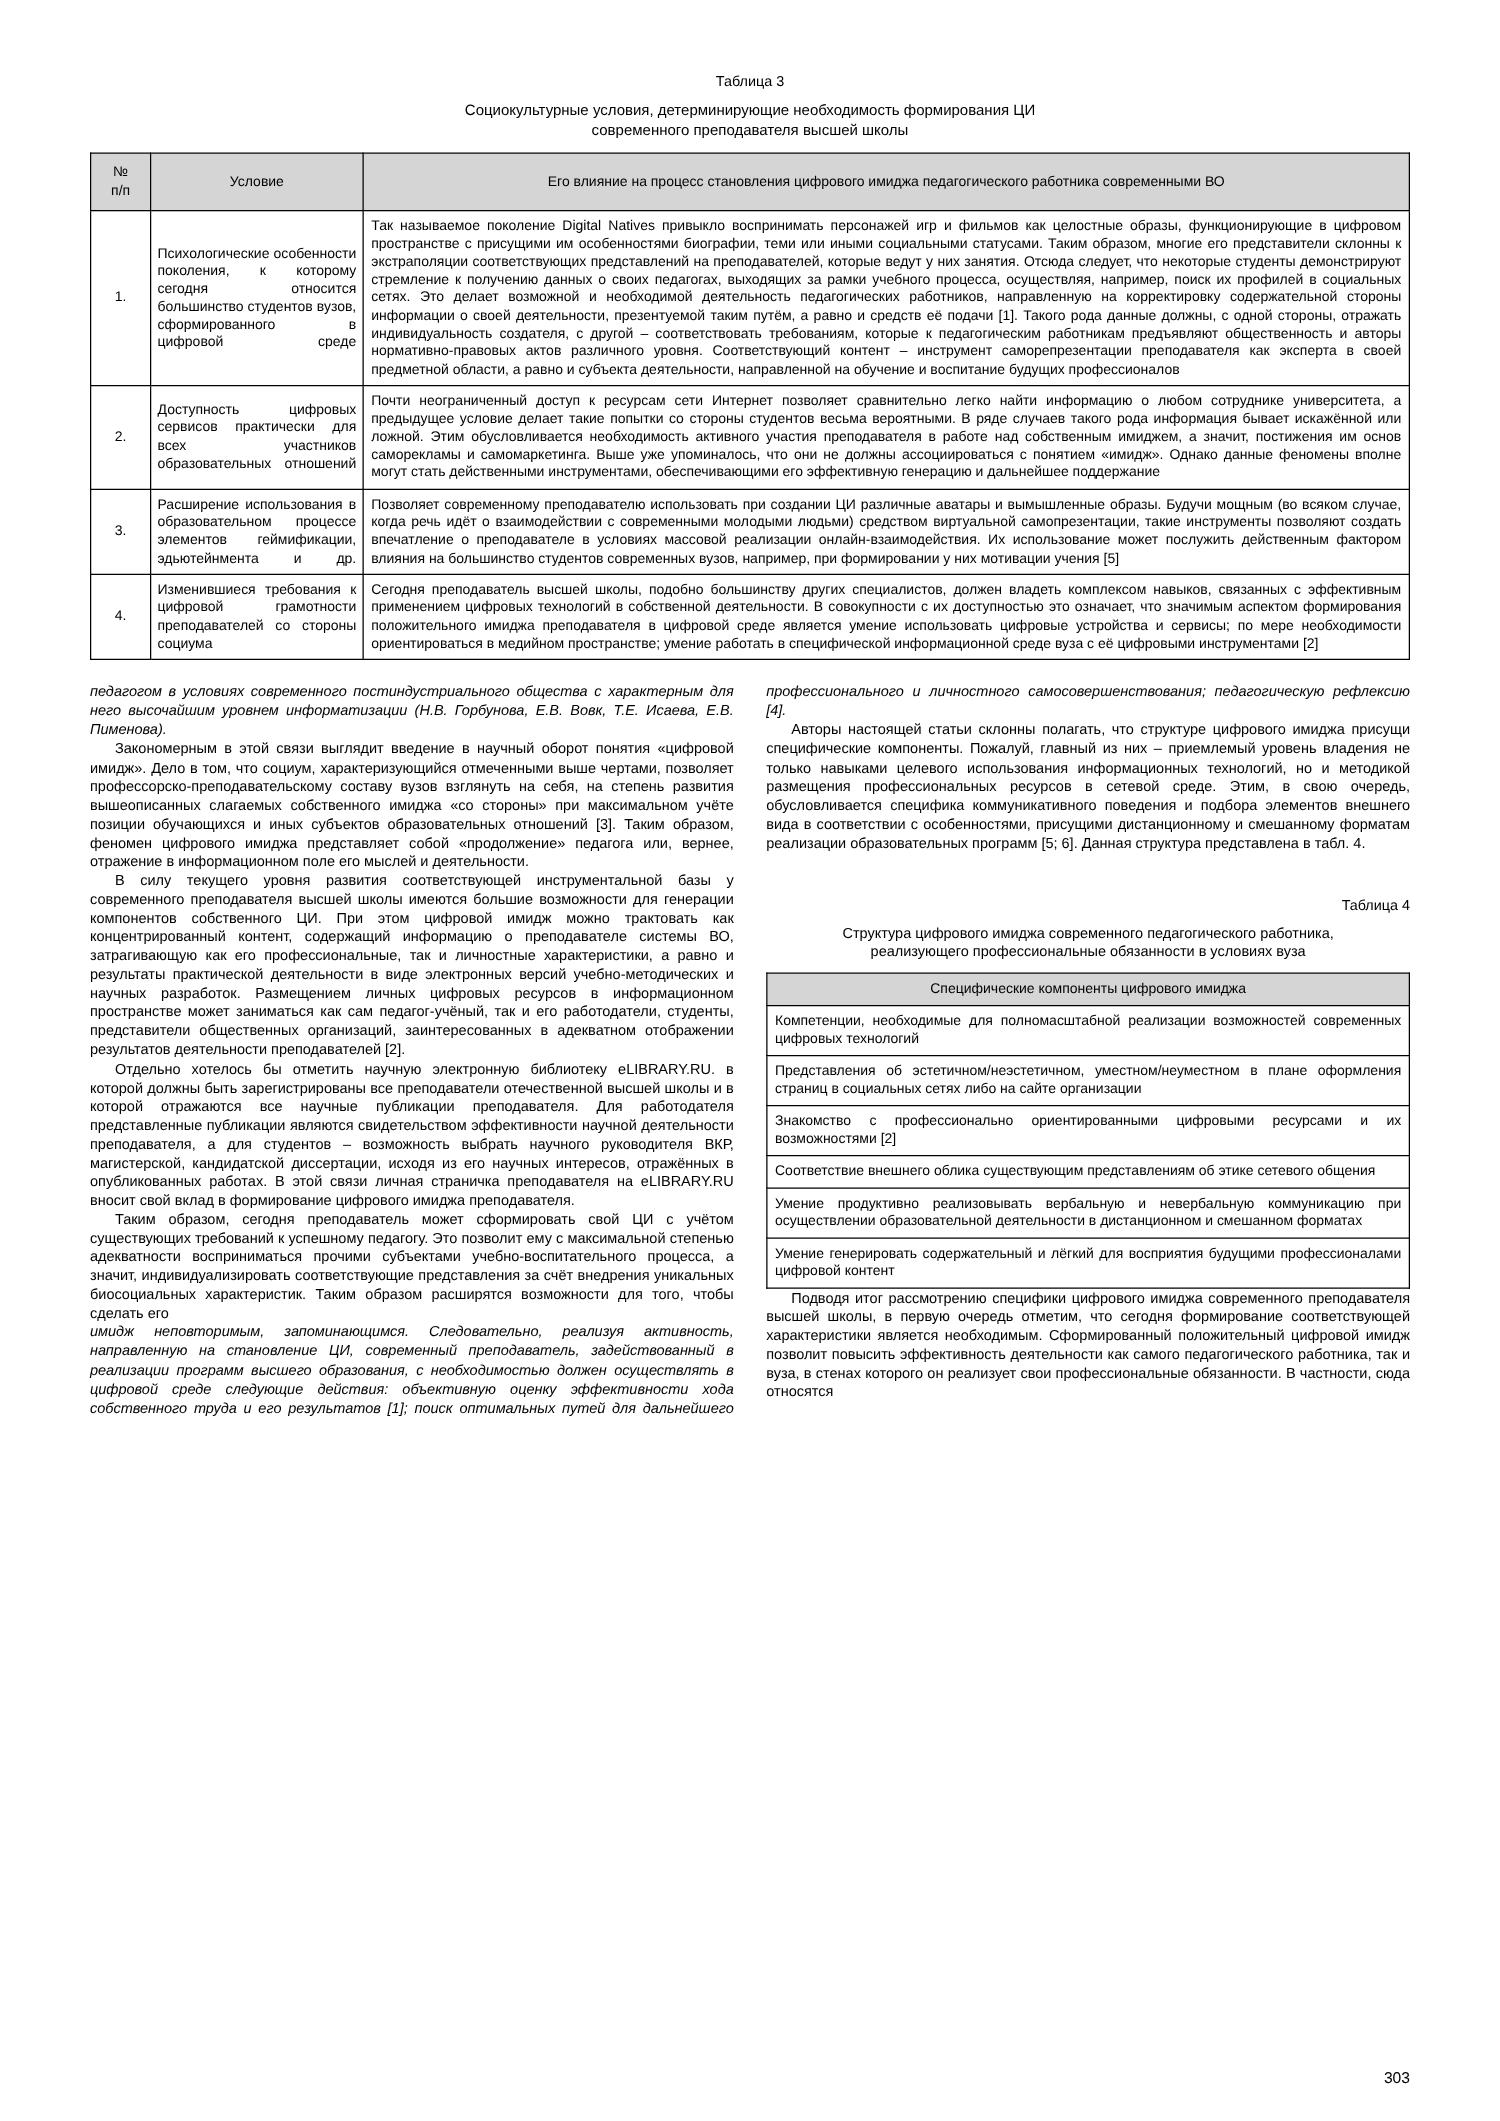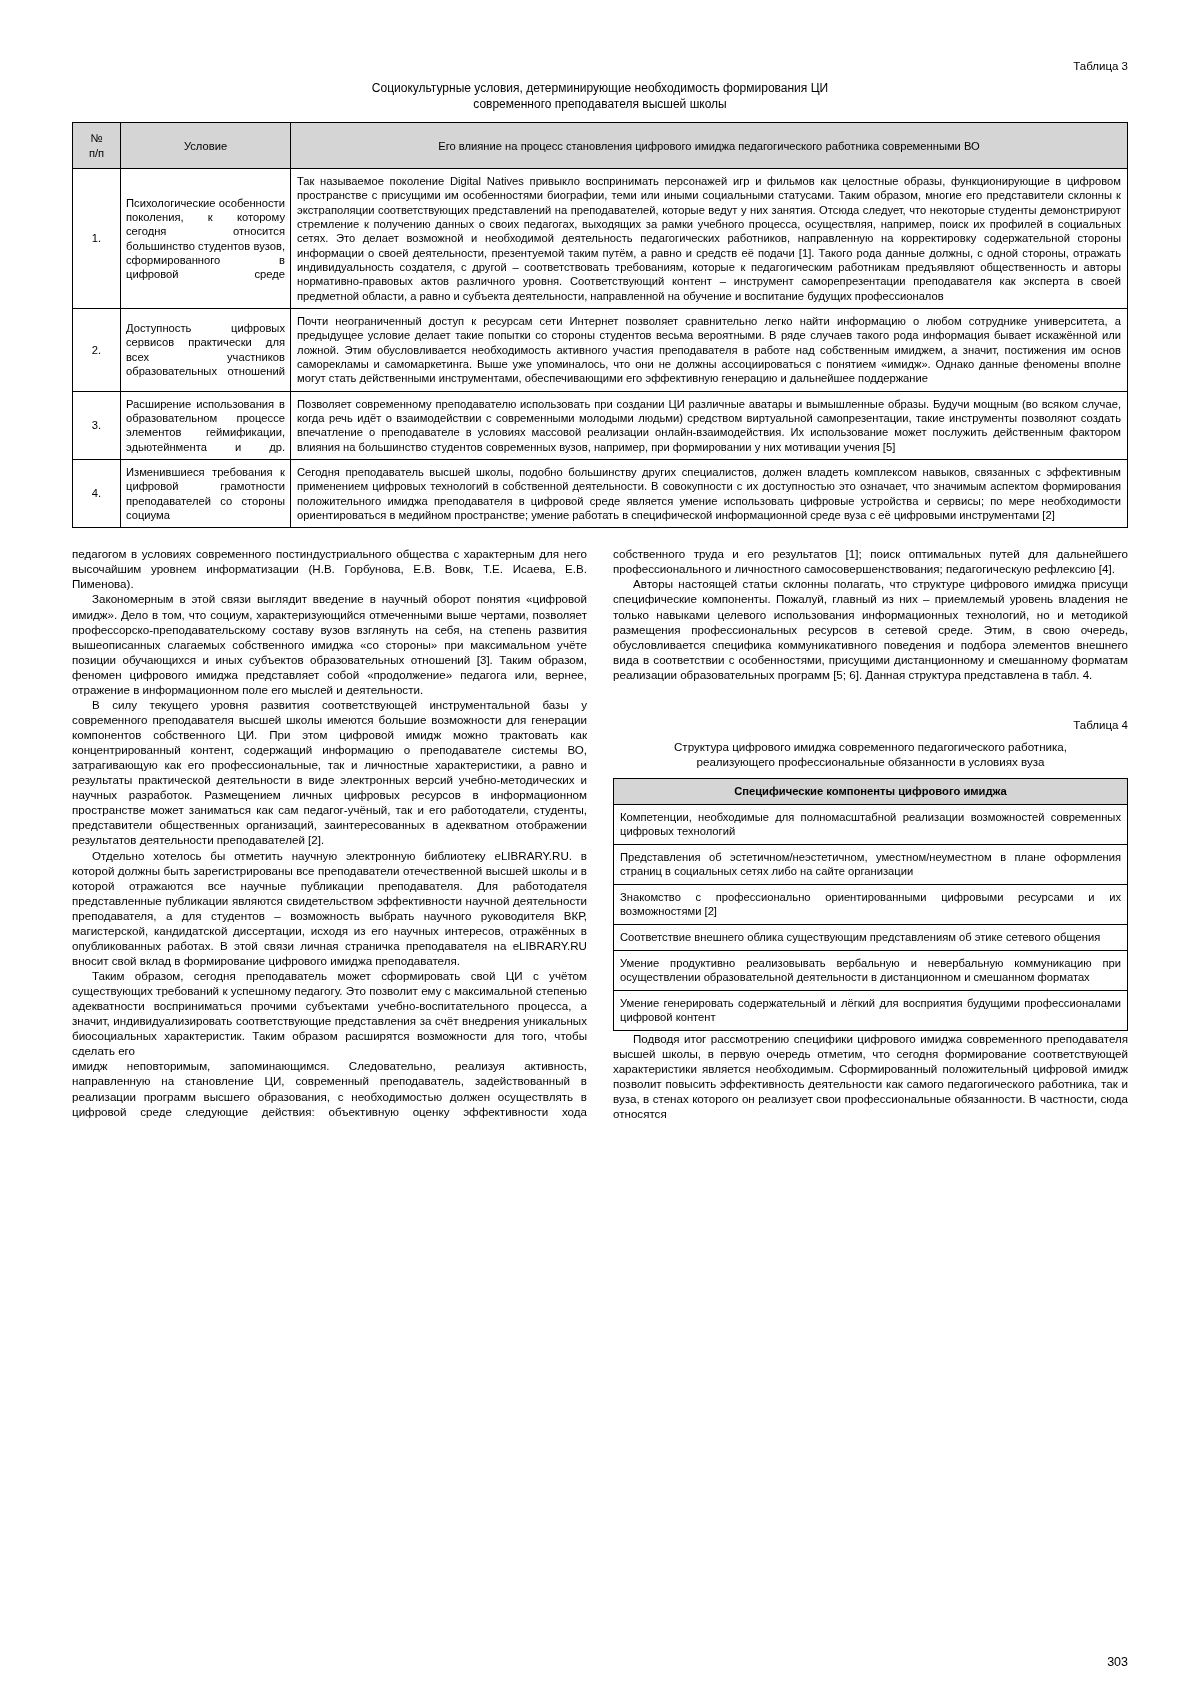--- a/index.html
+++ b/index.html
@@ -26,21 +26,21 @@
     border-top: 1.6px solid #000;
     border-bottom: 1.6px solid #000;
     padding: 8px 0 7px 0;
     text-align: center;
     font-size: 12.5px;
     letter-spacing: .2px;
     margin-bottom: 34px;
   }
   
   .tbl-number {
-    text-align: right;
+    text-align: center;
     font-size: 11.5px;
     margin-bottom: 8px;
   }
   .tbl-title {
     text-align: center;
     font-size: 12px;
     line-height: 1.35;
     margin-bottom: 10px;
   }
   
@@ -90,21 +90,21 @@
     column-gap: 26px;
     font-size: 11.6px;
     line-height: 1.3;
     text-align: justify;
     hyphens: auto;
   }
   .body-cols p {
     margin: 0 0 0 0;
     text-indent: 20px;
   }
-  .body-cols p.noind { text-indent: 0; }
+  .body-cols p.noind { text-indent: 0; font-style: italic; }
 
   
   .t4-block {
     break-inside: avoid;
     margin-top: 14px;
   }
   .t4-num {
     text-align: right;
     font-size: 11.5px;
     margin-bottom: 6px;
@@ -118,21 +118,21 @@
   }
   table.t4 {
     border-collapse: collapse;
     width: 100%;
     font-size: 11.2px;
     line-height: 1.3;
   }
   table.t4 th {
     border: 1px solid #000;
     background: #d5d5d5;
-    font-weight: bold;
+    font-weight: normal;
     text-align: center;
     padding: 5px 4px;
   }
   table.t4 td {
     border: 1px solid #000;
     padding: 5px 6px;
     text-align: justify;
     hyphens: auto;
   }
   .after-t4 { margin-top: 12px; }

